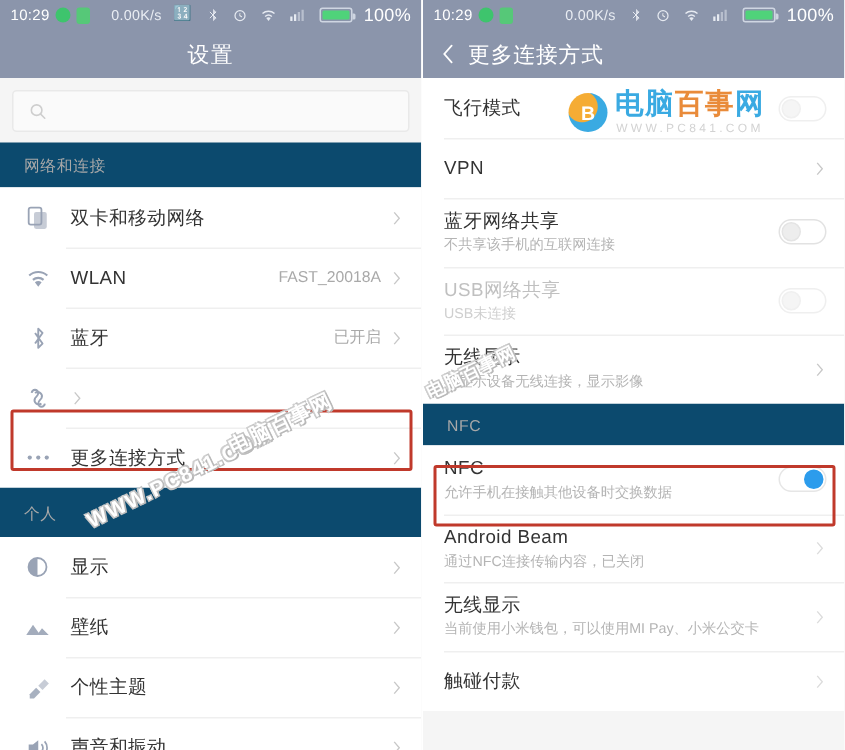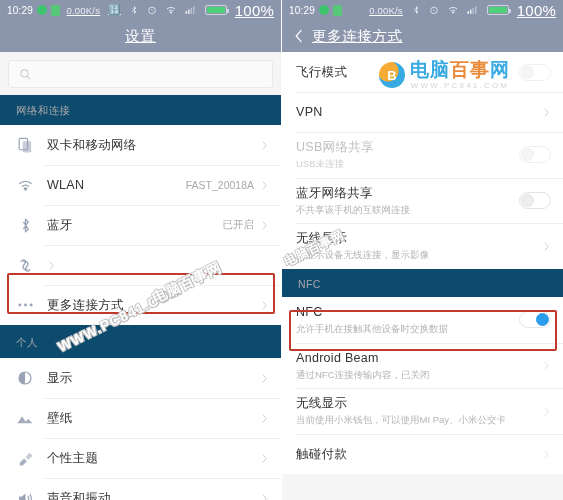--- a/index.html
+++ b/index.html
@@ -13,44 +13,44 @@
   .phone { position: relative; width: 281px; height: 500px; overflow: hidden; background:#f7f7f7; }
   .phone.right { width: 282px; border-left: 1px solid #ffffff; }
 
   
   .topbar { position: relative; height: 52px; background:#8b95ab; color:#ffffff; }
   .statusrow {
     height: 20px; display:flex; align-items:center; padding:0 7px;
     font-size: 9.5px; letter-spacing: .2px;
   }
   .st-left { display:flex; gap:4px; }
-  .st-right { margin-left:auto; display:flex; align-items:center; gap:8px;text-decoration:underline; }
+  .st-right { margin-left:auto; display:flex; align-items:center; gap:8px; }
   .clock { font-size: 10px; color:#ffffff; }
   .dot-green {
     width:10px; height:10px; border-radius:50%;
     background:#3ec46d; display:inline-block;
   }
   .pill-green {
     width:9px; height:11px; border-radius:2px;
     background:#56c878; display:inline-block;
   }
   .netspeed { font-size:9.5px; color:#e9edf3; }
   .sicon { font-size:10px; color:#e6eaf1; line-height:1; }
   .battbody {
     width:22px; height:10px; border:1px solid #cfd6e2; border-radius:2px;
     position:relative; display:inline-block;
   }
   .battbody::after{
     content:""; position:absolute; right:-3px; top:3px; width:2px; height:4px;
     background:#cfd6e2; border-radius:0 1px 1px 0;
   }
   .battfill{ position:absolute; left:1px; top:1px; bottom:1px; width:18px; background:#4fd37a; border-radius:1px;}
-  .battpct { font-size:15px; color:#ffffff;text-align:right; }
-
-  .titlerow { height:32px; display:flex; align-items:center; position:relative;text-decoration:underline; }
+  .battpct { font-size:12px; color:#ffffff;text-align:right; }
+
+  .titlerow { height:32px; display:flex; align-items:center; position:relative; }
   .title-center {
     width:100%; text-align:center; font-size:14.5px; color:#ffffff; letter-spacing:1px;
   }
   .back-arrow {
     position:absolute; left:10px; top:50%; transform:translateY(-50%);
     width:14px; height:14px;
   }
   .title-left { padding-left:30px; font-size:14.5px; color:#ffffff; letter-spacing:.6px; }
 
   
@@ -414,40 +414,40 @@
           <div class="rowtexts">
               <span class="rowtitle">VPN</span>
             </div>
           <svg class="chev" viewBox="0 0 10 16">
               <path fill="none" stroke="currentColor" stroke-width="1.6" d="M2 1l6 7-6 7"></path>
             </svg>
         </div>
 
         <div class="row noicon">
           <div class="rowtexts">
+            <span class="rowtitle">蓝牙网络共享</span>
+            <span class="rowsub">不共享该手机的互联网连接</span>
+          </div>
+          <span class="toggle">
+              <span class="knob"></span>
+            </span>
+        </div>
+
+        <div class="row noicon">
+          <div class="rowtexts">
             <span class="rowtitle dim">USB网络共享</span>
             <span class="rowsub dimmer">USB未连接</span>
           </div>
           <span class="toggle off-faint">
               <span class="knob"></span>
             </span>
         </div>
 
         <div class="row noicon">
           <div class="rowtexts">
-            <span class="rowtitle">蓝牙网络共享</span>
-            <span class="rowsub">不共享该手机的互联网连接</span>
-          </div>
-          <span class="toggle">
-              <span class="knob"></span>
-            </span>
-        </div>
-
-        <div class="row noicon">
-          <div class="rowtexts">
             <span class="rowtitle">无线显示</span>
             <span class="rowsub">与显示设备无线连接，显示影像</span>
           </div>
           <svg class="chev" viewBox="0 0 10 16">
               <path fill="none" stroke="currentColor" stroke-width="1.6" d="M2 1l6 7-6 7"></path>
             </svg>
         </div>
 
       </div>
 

